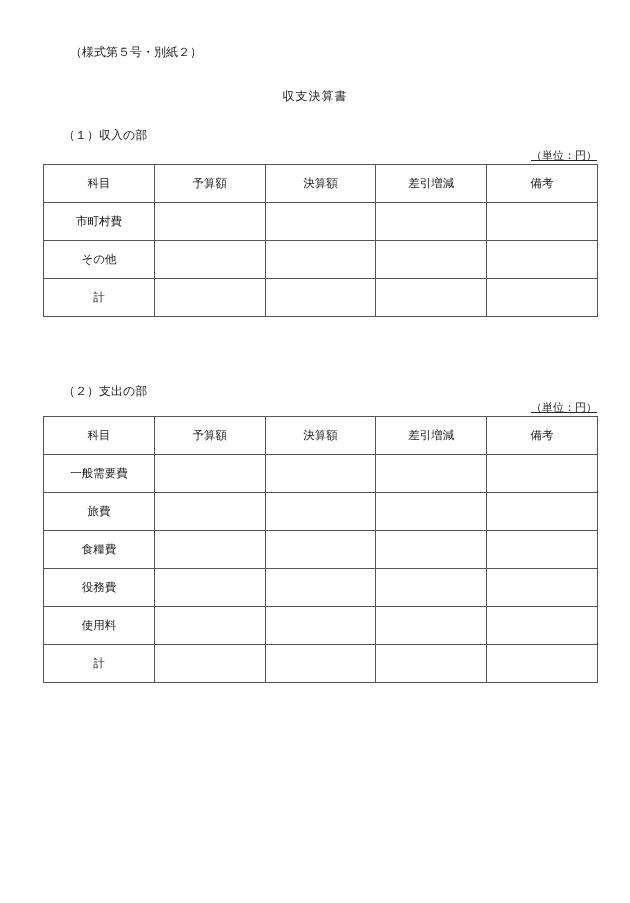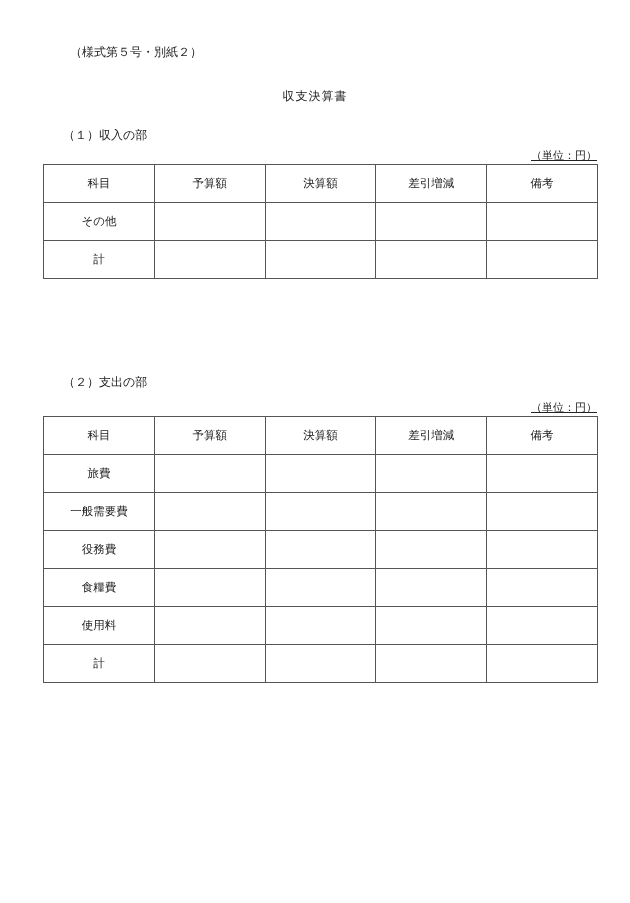--- a/index.html
+++ b/index.html
@@ -34,78 +34,85 @@
     </colgroup>
   <tbody>
       <tr>
     <td>科目</td>
     <td>予算額</td>
     <td>決算額</td>
     <td>差引増減</td>
     <td>備考</td>
   </tr>
   <tr>
+    <td>市町村費</td>
+    <td></td>
+    <td></td>
+    <td></td>
+    <td></td>
+  </tr>
+  <tr>
     <td>その他</td>
     <td></td>
     <td></td>
     <td></td>
     <td></td>
   </tr>
   <tr>
     <td>計</td>
     <td></td>
     <td></td>
     <td></td>
     <td></td>
   </tr>
 </tbody>
   </table>
 
-<div class="abs sec-title" style="top:374px;">（２）支出の部</div>
+<div class="abs sec-title" style="top:383px;">（２）支出の部</div>
 <div class="abs unit" style="top:400px;">（単位：円）</div>
 
 <table class="grid" style="top:416px;">
   <colgroup>
       <col>
       <col>
       <col>
       <col>
       <col>
     </colgroup>
   <tbody>
       <tr>
     <td>科目</td>
     <td>予算額</td>
     <td>決算額</td>
     <td>差引増減</td>
     <td>備考</td>
   </tr>
   <tr>
+    <td>一般需要費</td>
+    <td></td>
+    <td></td>
+    <td></td>
+    <td></td>
+  </tr>
+  <tr>
     <td>旅費</td>
     <td></td>
     <td></td>
     <td></td>
     <td></td>
   </tr>
   <tr>
-    <td>一般需要費</td>
+    <td>食糧費</td>
     <td></td>
     <td></td>
     <td></td>
     <td></td>
   </tr>
   <tr>
     <td>役務費</td>
-    <td></td>
-    <td></td>
-    <td></td>
-    <td></td>
-  </tr>
-  <tr>
-    <td>食糧費</td>
     <td></td>
     <td></td>
     <td></td>
     <td></td>
   </tr>
   <tr>
     <td>使用料</td>
     <td></td>
     <td></td>
     <td></td>

